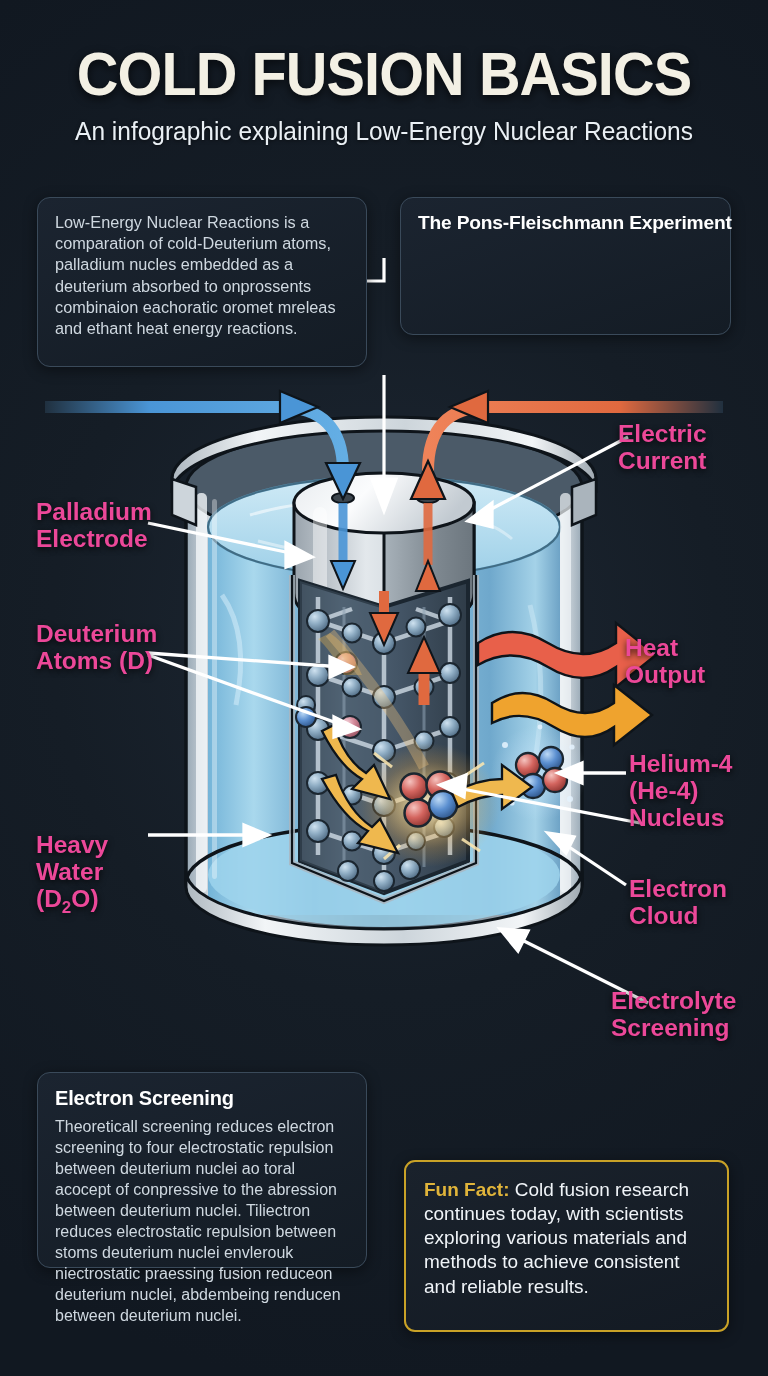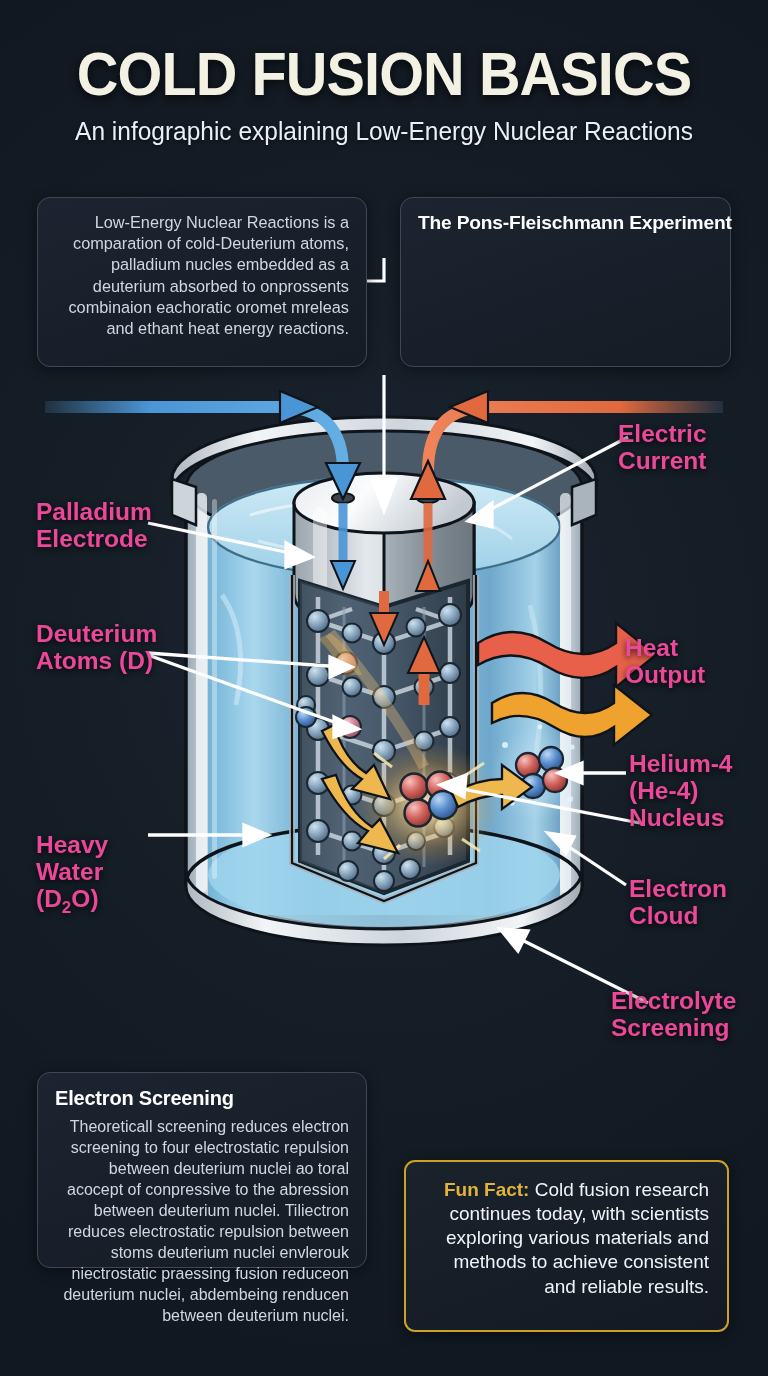--- a/index.html
+++ b/index.html
@@ -31,23 +31,23 @@
   .panel{
     position:absolute; border:1.4px solid #3a4a5a; border-radius:13px;
     background:linear-gradient(160deg,#1b2430 0%,#141c25 100%);
     padding:14px 17px 15px 17px;
     box-shadow:0 3px 14px rgba(0,0,0,.45);
   }
   .panel h3{
     font-size:20px; font-weight:bold; color:#ffffff; margin-bottom:6px;
     letter-spacing:-0.2px; white-space:nowrap;
   }
-  .panel p{ font-size:16.3px; line-height:1.30; color:#cfd8e0;text-align:right; }
+  .panel p{ font-size:16.3px; line-height:1.30; color:#cfd8e0; }
   #panel-lenr{ left:37px;  top:197px; width:330px; height:170px; }
-  #panel-pons{ left:400px; top:197px; width:331px; height:170px; }
+  #panel-pons{ left:400px; top:197px; width:331px; height:138px; }
   #panel-pons h3{ font-size:19.2px; }
   #panel-screening{ left:37px; top:1072px; width:330px; height:196px; }
   #panel-screening p{ font-size:16px; line-height:1.315; }
   #panel-fun{
     left:404px; top:1160px; width:325px; height:172px;
     border:2px solid #c9a227; border-radius:11px;
     background:linear-gradient(160deg,#1a222c 0%,#131a23 100%);
     padding:16px 18px;
   }
   #panel-fun p{ font-size:19px; line-height:1.27; color:#f0f4f8; }

